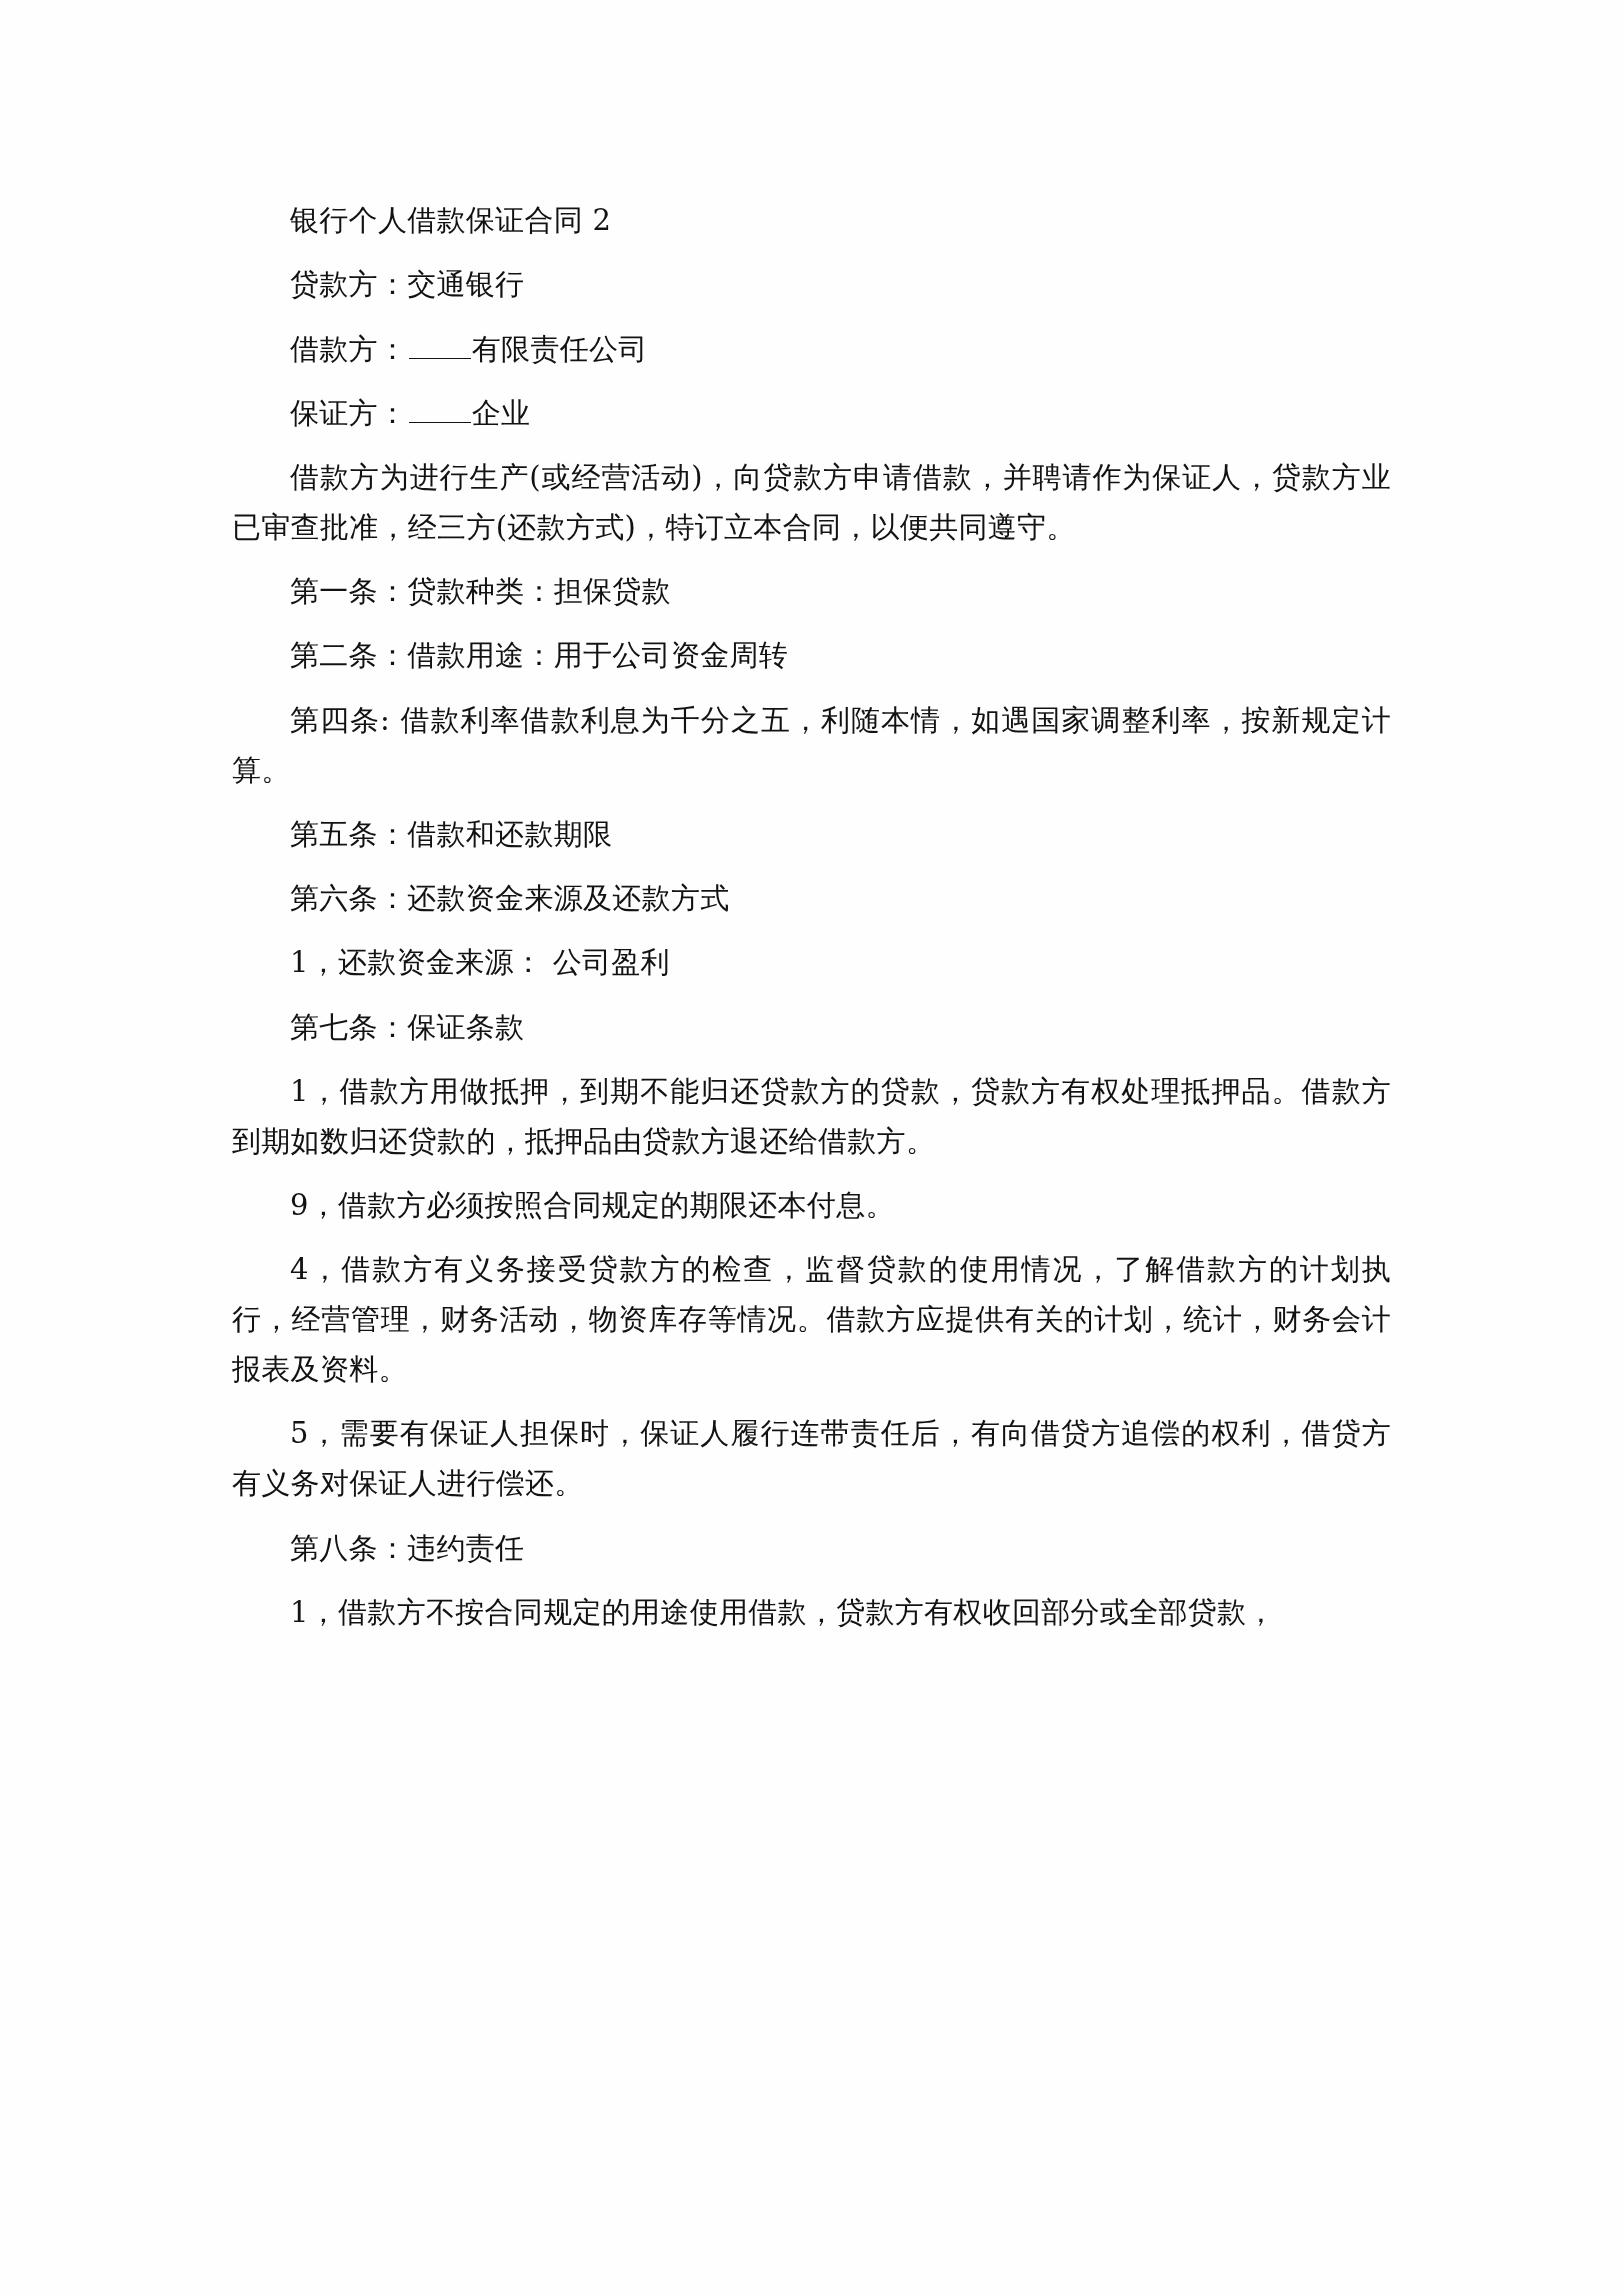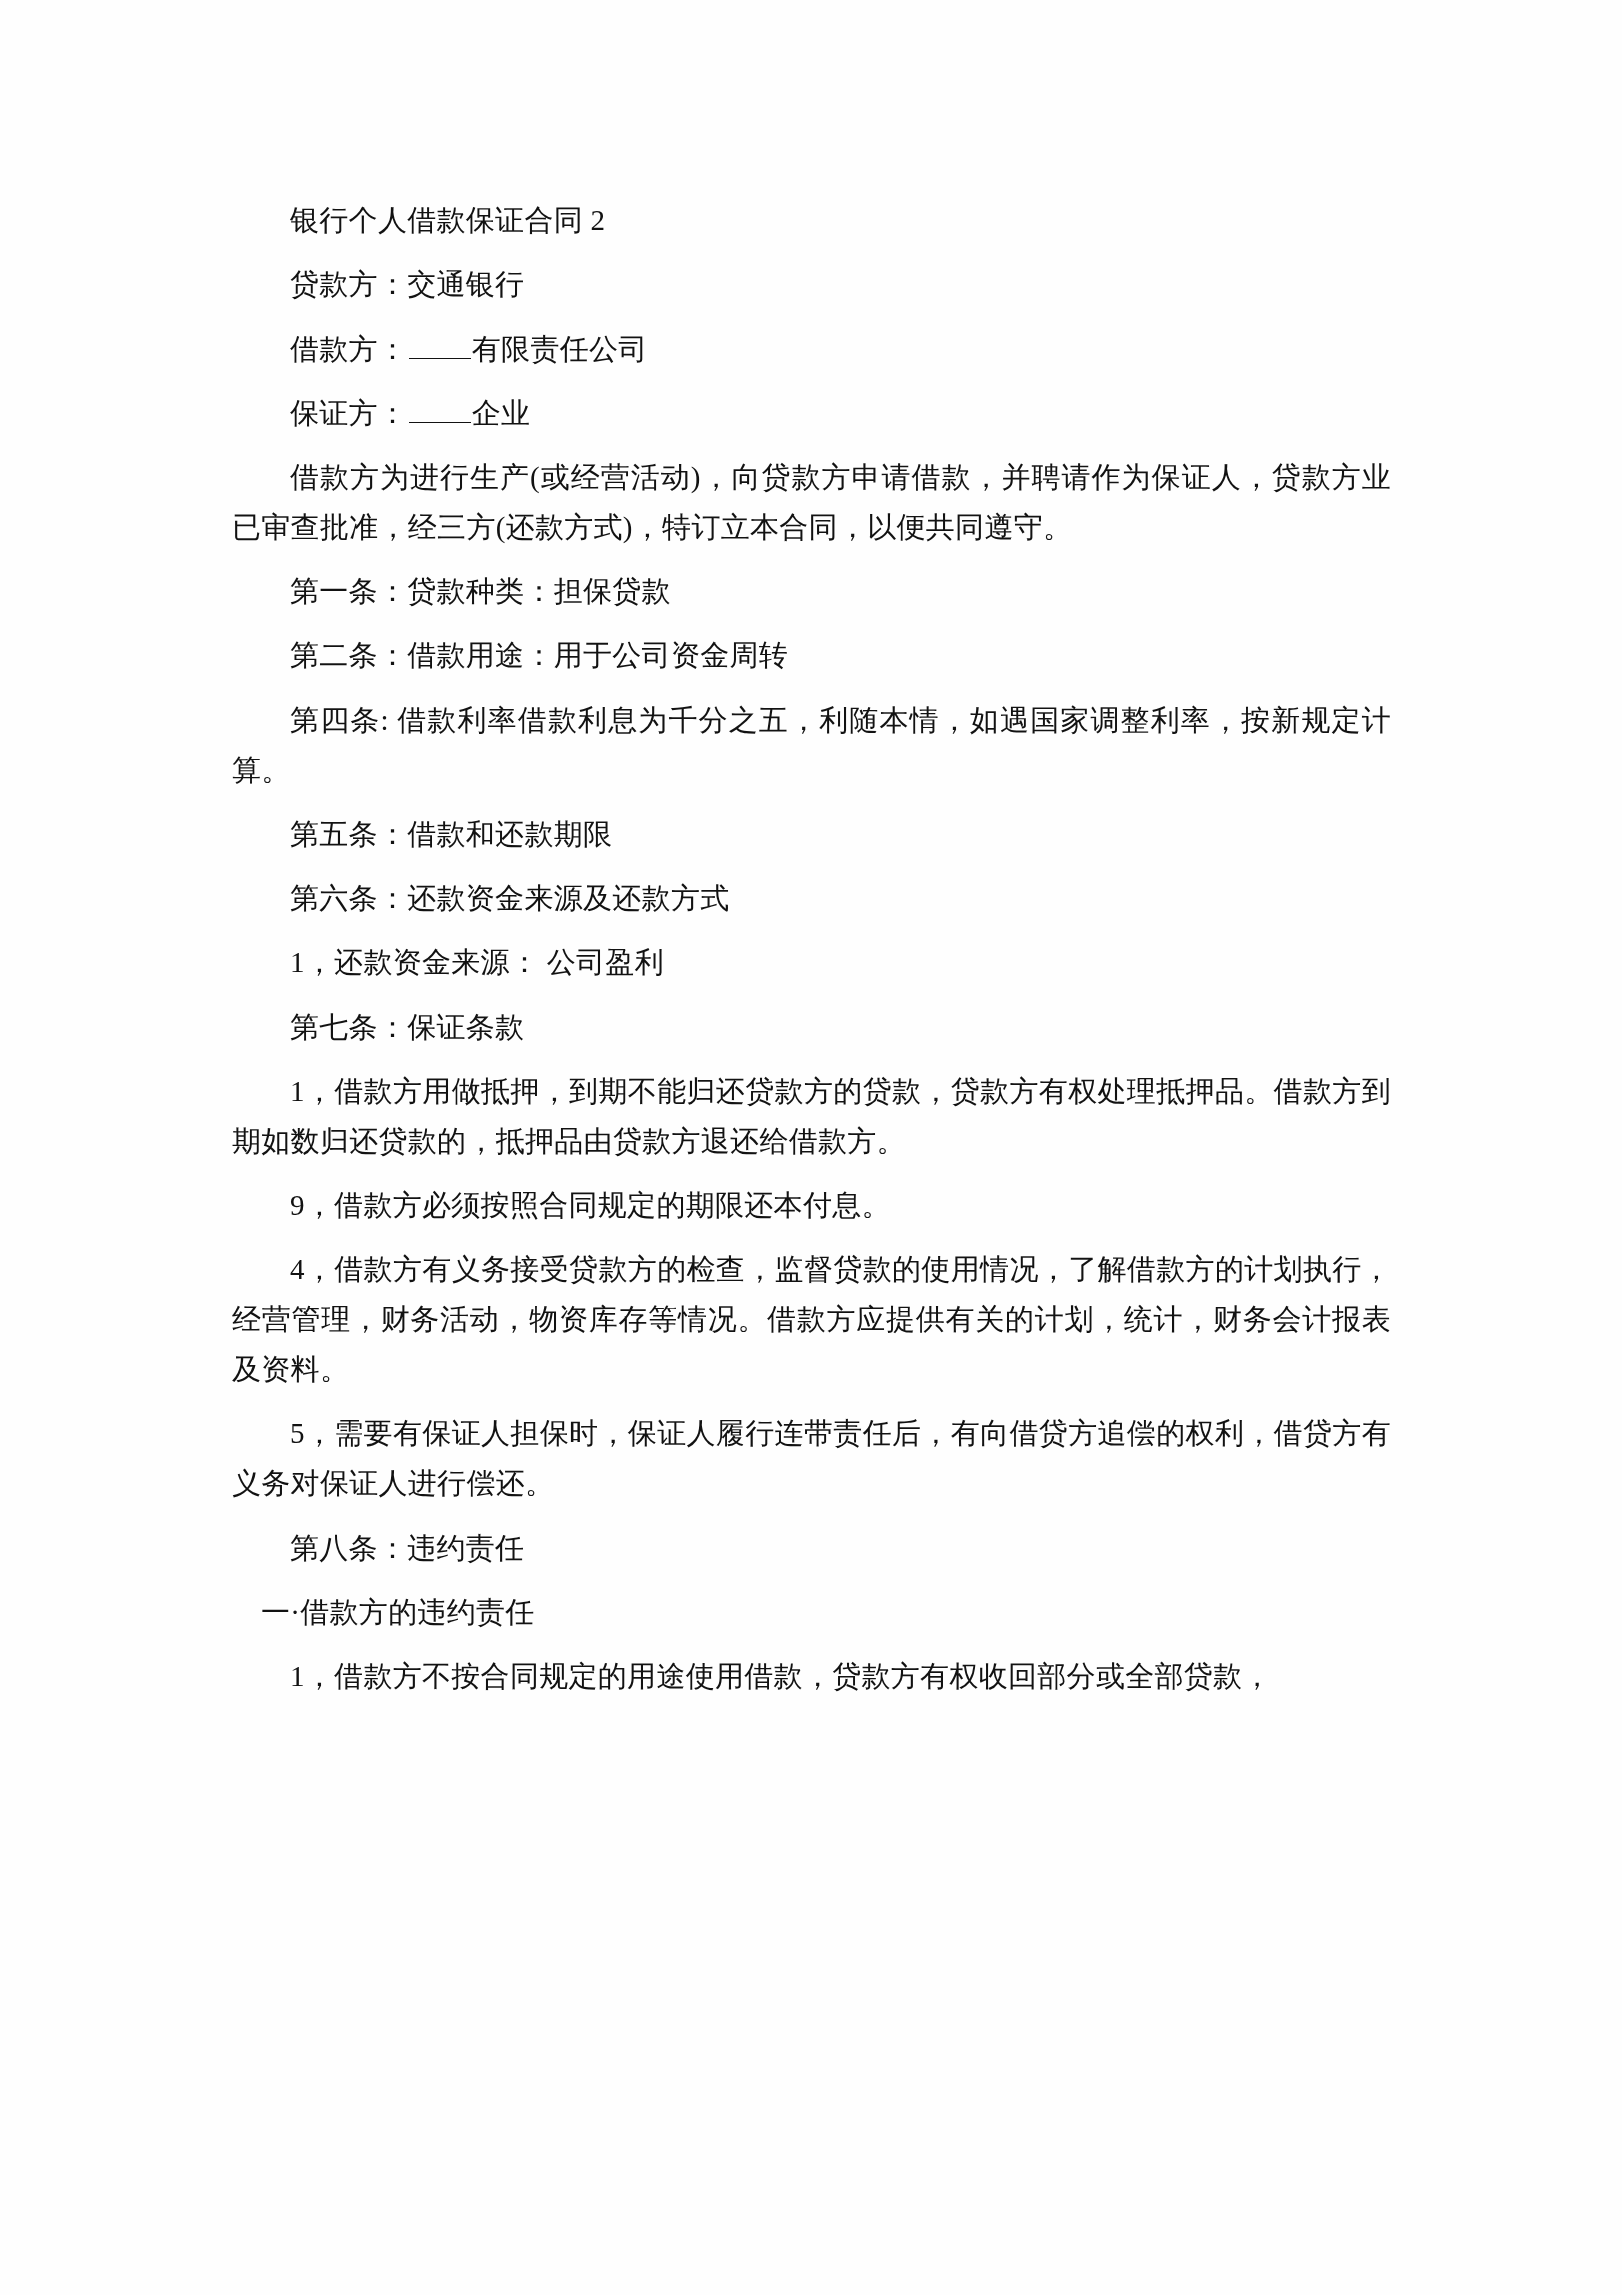--- a/index.html
+++ b/index.html
@@ -15,21 +15,20 @@
     color: #000000;
     overflow: hidden;
   }
   .page {
     position: relative;
     width: 1623px;
     height: 2295px;
     background: #fefefe;
     box-sizing: border-box;
     padding: 196px 232px 0 232px;
-    font-family: Liberation Serif, serif;
   }
   .doc-body {
     font-size: 29px;
     line-height: 1.72;
     text-align: justify;
     text-justify: inter-ideograph;
     letter-spacing: 0.3px;
     color: #121212;
   }
   p.indent {
@@ -76,18 +75,17 @@
     <p class="indent">第四条: 借款利率借款利息为千分之五，利随本情，如遇国家调整利率，按新规定计算。</p>
     <p class="indent">第五条：借款和还款期限</p>
     <p class="indent">第六条：还款资金来源及还款方式</p>
     <p class="indent">1，还款资金来源： 公司盈利</p>
     <p class="indent">第七条：保证条款</p>
     <p class="indent">1，借款方用做抵押，到期不能归还贷款方的贷款，贷款方有权处理抵押品。借款方到期如数归还贷款的，抵押品由贷款方退还给借款方。</p>
     <p class="indent">9，借款方必须按照合同规定的期限还本付息。</p>
     <p class="indent">4，借款方有义务接受贷款方的检查，监督贷款的使用情况，了解借款方的计划执行，经营管理，财务活动，物资库存等情况。借款方应提供有关的计划，统计，财务会计报表及资料。</p>
     <p class="indent">5，需要有保证人担保时，保证人履行连带责任后，有向借贷方追偿的权利，借贷方有义务对保证人进行偿还。</p>
     <p class="indent">第八条：违约责任</p>
-    <p class="indent-half">一·借款方的违约责任</p>
     <p class="indent">1，借款方不按合同规定的用途使用借款，贷款方有权收回部分或全部贷款，</p>
 
   </div>
 </div>
 
 
 </body></html>

